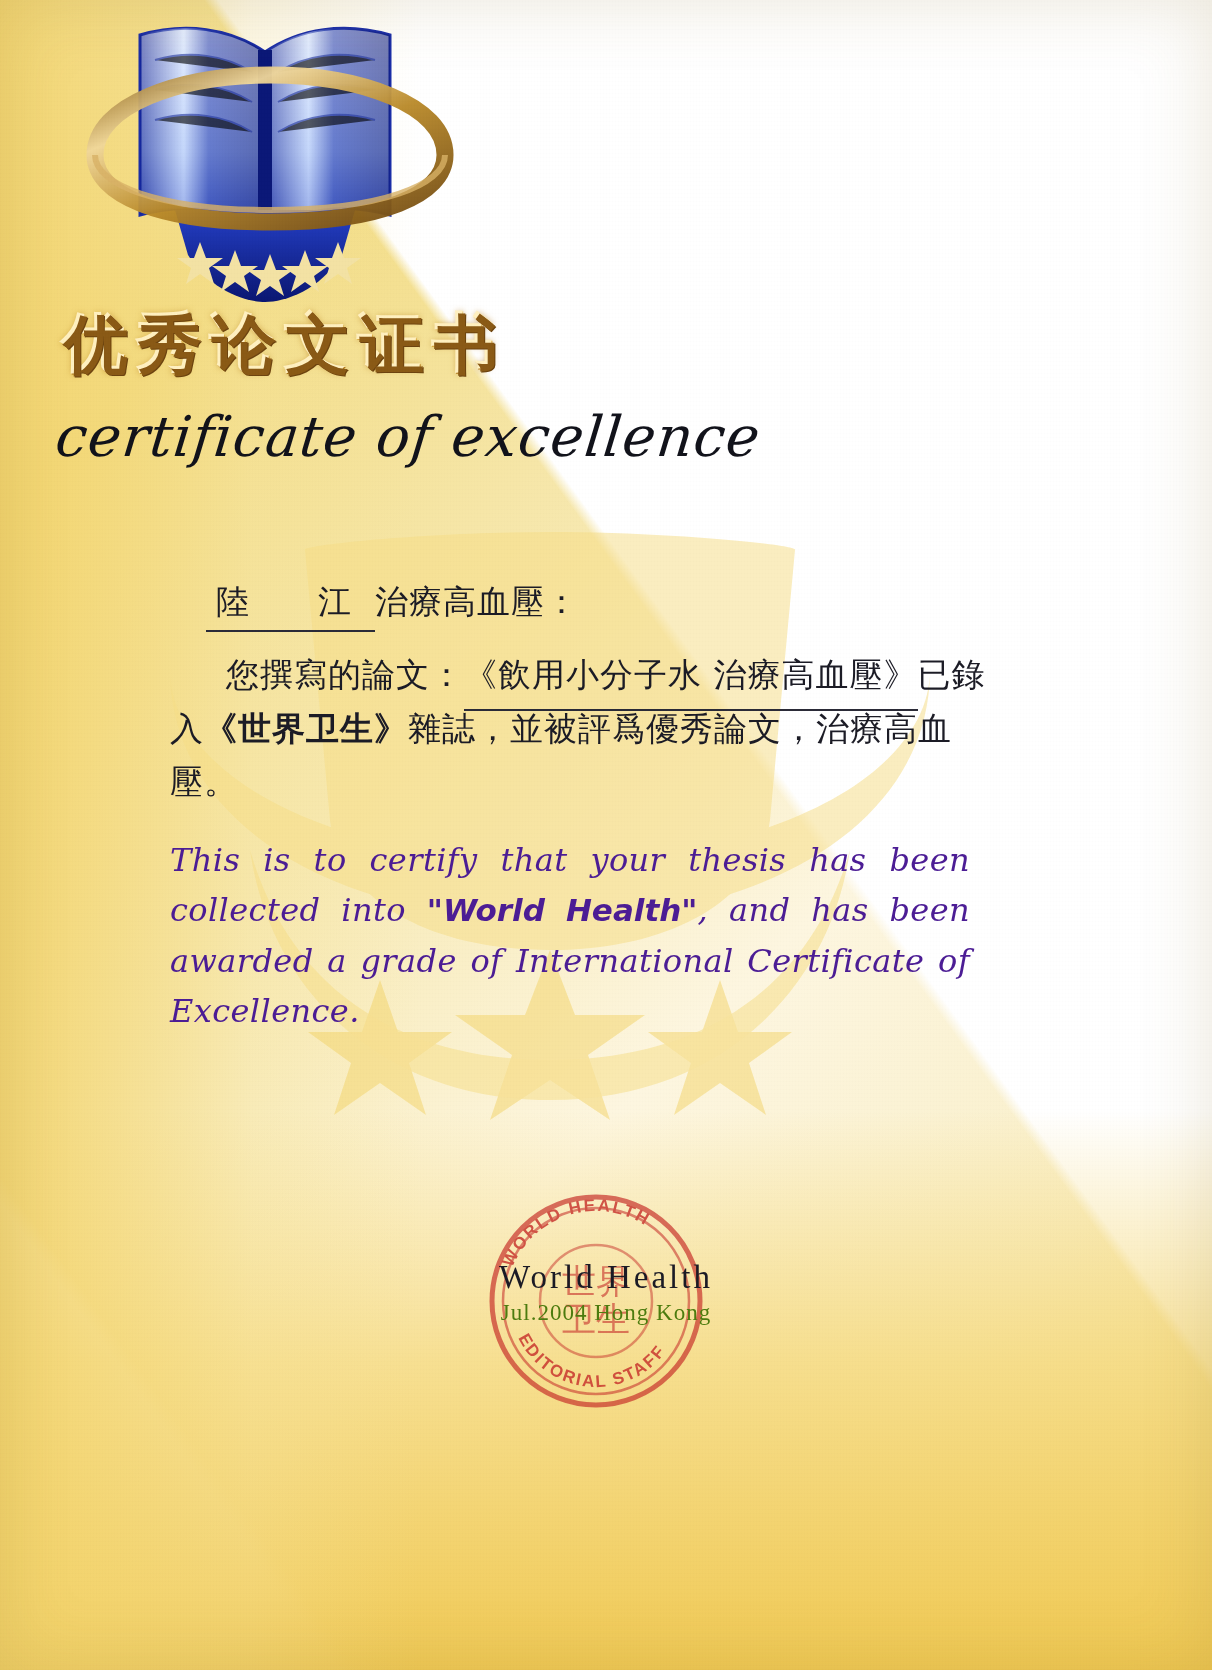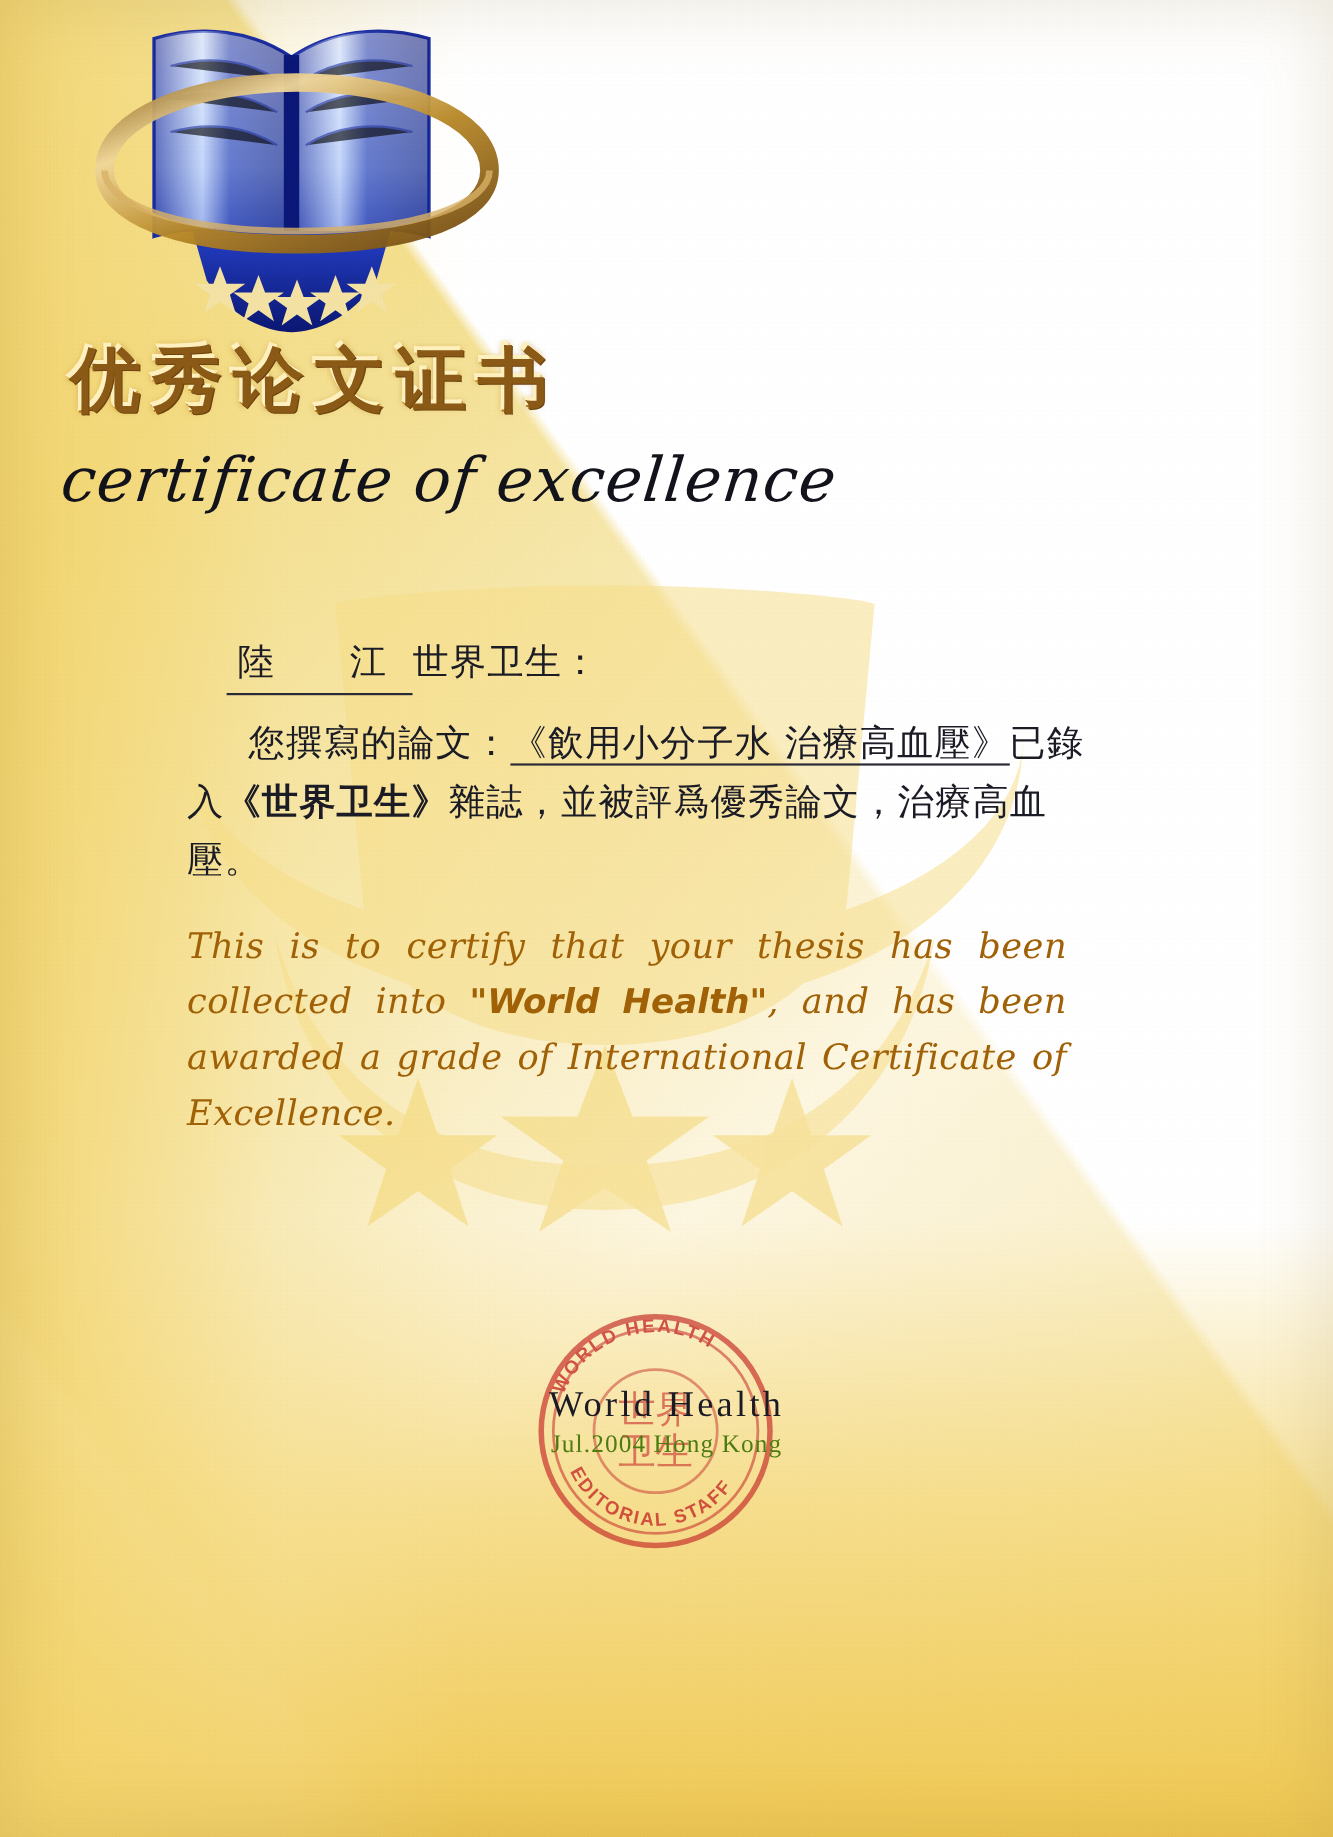--- a/index.html
+++ b/index.html
@@ -135,31 +135,31 @@
     padding: 0 6px 2px 10px;
     font-size: 33px;
   }
   .para-cn {
     text-indent: 0;
     margin-top: 6px;
   }
   .para-cn .indent { display:inline-block; width: 56px; }
   .u {
     border-bottom: 2px solid #2b2b38;
-    padding-bottom: 0;
+    padding-bottom: 15px;
   }
   .bold-cn { font-weight: bold; }
 
   .para-en {
     margin-top: 26px;
     font-family: "DejaVu Serif", serif;
     font-style: italic;
     font-size: 32px;
     line-height: 1.58;
-    color: #a16207;
+    color: #4c1d95;
     text-align: justify;
     width: 800px;
     letter-spacing: .4px;
   }
   .para-en .wh {
     font-family: "DejaVu Sans", sans-serif;
     font-style: italic;
     font-weight: bold;
     font-size: 31px;
     letter-spacing: 0;
@@ -295,21 +295,21 @@
       <polygon points="258,232 264,248 281,248 267,258 272,274 258,264 244,274 249,258 235,248 252,248"></polygon>
     </g>
   </svg>
 
   <div class="title-cn">优秀论文证书</div>
   <div class="title-en">certificate of excellence</div>
 
   <div class="body-block">
 
     <div class="line-cn salutation">
-      <span class="name-blank">陸　江</span><span>世界卫生：</span>
+      <span class="name-blank">陸　江</span><span>治療高血壓：</span>
     </div>
 
     <div class="line-cn para-cn">
       <span class="indent"></span><span>您撰寫的論文：</span><span class="u">《飲用小分子水  治療高血壓》</span><span>已錄入</span><span class="bold-cn">《世界卫生》</span><span>雜誌，並被評爲優秀論文，治療高血壓。</span>
     </div>
 
     <div class="para-en">
       <span>This is to certify that your thesis has been collected into</span>
       <span class="wh">"World Health"</span><span>, and has been awarded a grade of International Certificate of Excellence.</span>
     </div>

